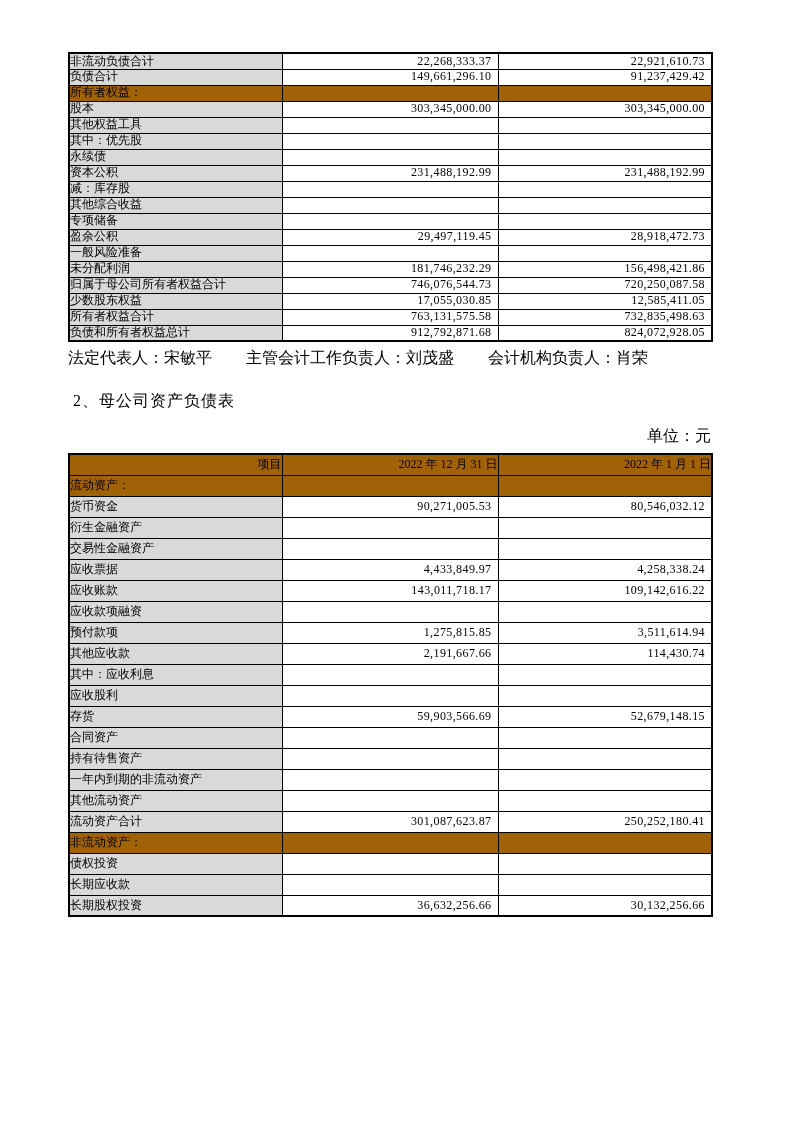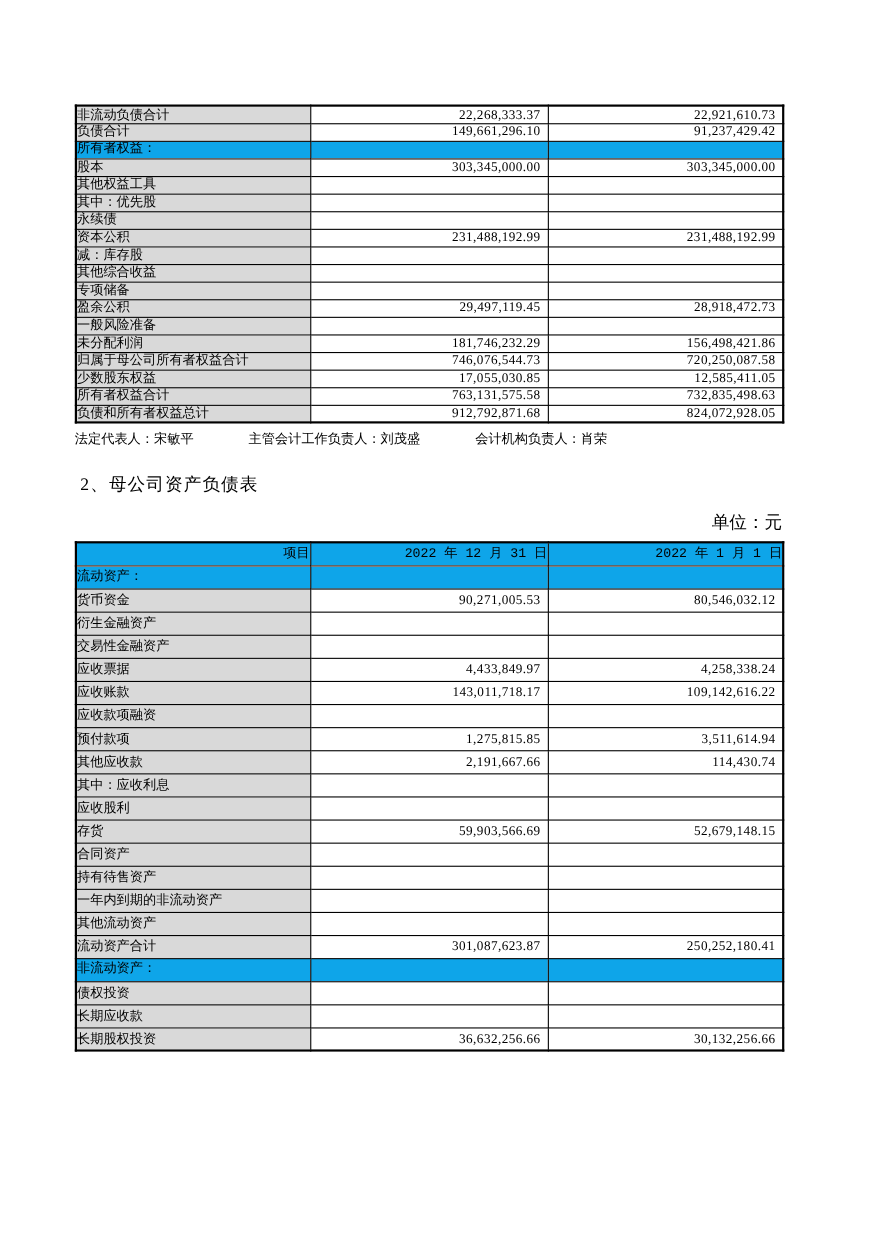--- a/index.html
+++ b/index.html
@@ -1,41 +1,41 @@
 <!DOCTYPE html>
 <html><head>
 <meta charset="utf-8">
 <style>
   html,body{margin:0;padding:0;background:#e8e8e8;}
   .page{
     width:793px;height:1122px;background:#ffffff;margin:0 auto;
     font-family:"Liberation Serif","DejaVu Serif",serif;color:#000;
-    box-sizing:border-box;padding-top:95px;overflow:hidden;
+    box-sizing:border-box;padding-top:52px;overflow:hidden;
   }
   .fin-table{
     border-collapse:collapse;table-layout:fixed;width:643px;margin-left:68px;
     border:2px solid #000;
   }
   .fin-table td{
     border:1px solid #000;font-size:12px;line-height:1.1;
     overflow:hidden;white-space:nowrap;padding:0;vertical-align:middle;
     box-sizing:border-box;
   }
   .t1 td{height:16px;}
   .t2 td{height:21px;}
   td.label{background:#D9D9D9;}
-  tr.section td{background:#0ea5e9;font-family:Liberation Mono, monospace;}
+  tr.section td{background:#a16207;}
   td.val{text-align:right;padding-right:6px;letter-spacing:0.4px;}
   td.center{text-align:right;padding:0;}
   .ind0{padding-left:7px;}
   .ind1{padding-left:20px;}
   .ind2{padding-left:33px;}
   .ind3{padding-left:53px;}
   .signature{
-    margin:6px 0 0 68px;font-size:12px;display:flex;gap:50px;white-space:nowrap;align-items:center;
+    margin:6px 0 0 68px;font-size:16px;display:flex;gap:34px;white-space:nowrap;align-items:center;
   }
   .heading{
     margin:22px 0 0 73px;font-size:16px;font-weight:normal;letter-spacing:1px;
   }
   .unit{
     width:643px;margin-left:68px;margin-top:14px;text-align:right;font-size:16px;
   }
   .t2{margin-top:6px;}
 </style>
 </head>

